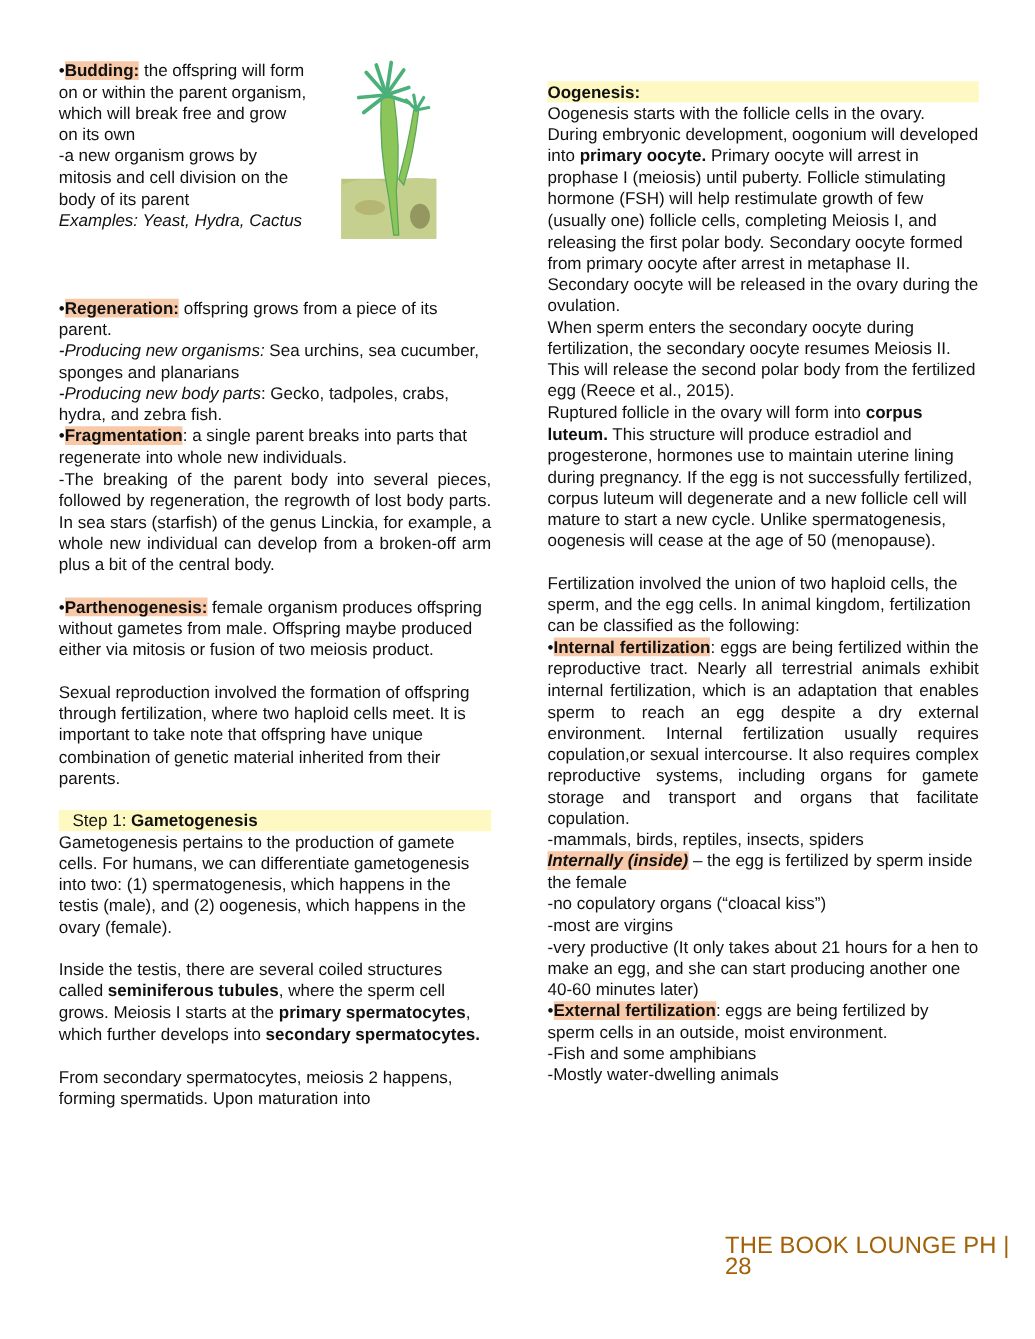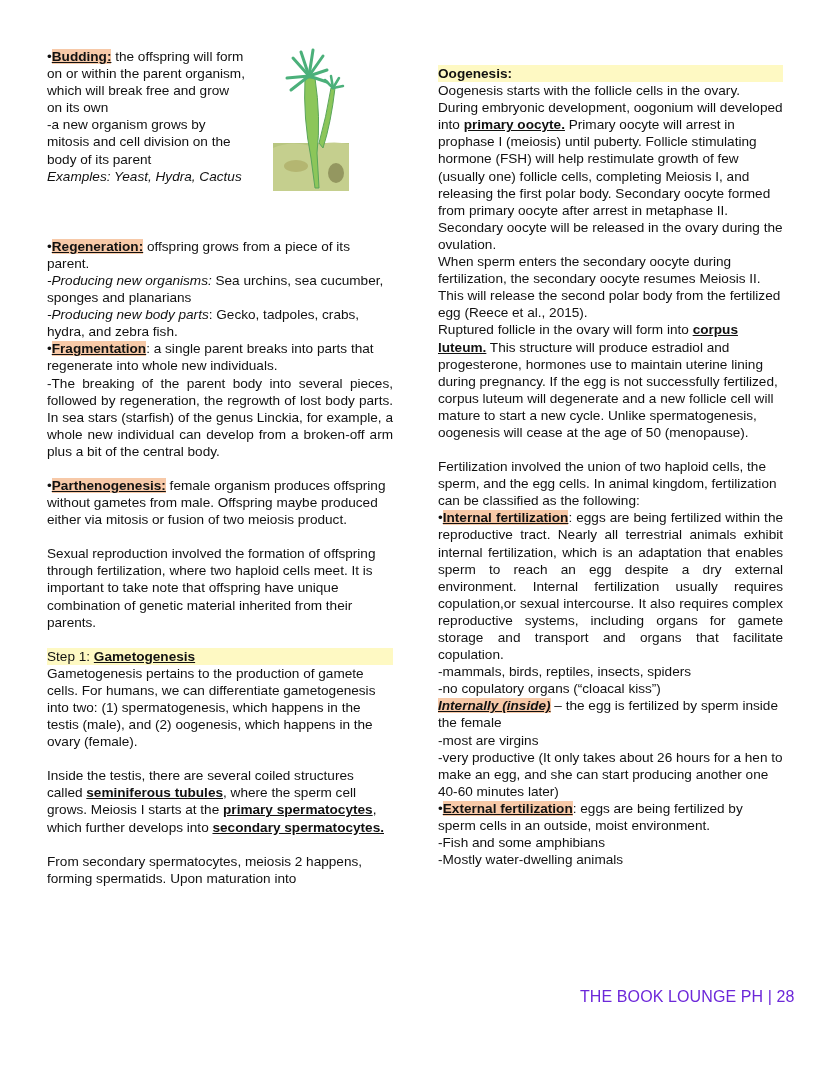--- a/index.html
+++ b/index.html
@@ -9,29 +9,29 @@
       font-size: 13.6px; line-height: 17.1px;
     }
     .col { position: absolute; top: 48px; }
     .col-left { left: 47px; width: 346px; }
     .col-right { left: 438px; width: 345px; }
     p { margin: 0; }
     .gap { height: 17px; }
     .hl { background: #f7c9a8; }
     .bar { background: #fef9c3; display: block; font-weight: bold; }
     .bar.center { text-align: center; }
-    .bar-plain { font-weight: normal; }
-    b { font-weight: bold; text-decoration: underline; }
+    .bar-plain { font-weight: normal; padding-left: 11px; }
+    b { font-weight: bold; }
     i { font-style: italic; }
     .justify { text-align: justify; }
     .budding-text { width: 200px; }
     .hydra { position: absolute; left: 224px; top: 0px; width: 100px; height: 150px; }
     .footer {
-      position: absolute; left: 580px; top: 988px; font-size: 16px;
-      letter-spacing: 0.1px; color: #6d28d9;
+      position: absolute; left: 580px; top: 988px; font-size: 19px;
+      letter-spacing: 0.1px; color: #a16207;
     }
   </style>
 </head>
 <body>
 
 <div class="col col-left">
   <div style="position:relative;">
     <div class="budding-text">
       <p>•<b class="hl">Budding:</b><span> the offspring will form on or within the parent organism, which will break free and grow on its own</span></p>
       <p>-a new organism grows by mitosis and cell division on the body of its parent</p>
@@ -110,24 +110,24 @@
     <p>When sperm enters the secondary oocyte during fertilization, the secondary oocyte resumes Meiosis II. This will release the second polar body from the fertilized egg (Reece et al., 2015).</p>
     <p><span>Ruptured follicle in the ovary will form into </span><b>corpus luteum.</b><span> This structure will produce estradiol and progesterone, hormones use to maintain uterine lining during pregnancy. If the egg is not successfully fertilized, corpus luteum will degenerate and a new follicle cell will mature to start a new cycle. Unlike spermatogenesis, oogenesis will cease at the age of 50 (menopause).</span></p>
   </div>
 
   <div class="gap"></div>
 
   <div>
     <p>Fertilization involved the union of two haploid cells, the sperm, and the egg cells. In animal kingdom, fertilization can be classified as the following:</p>
     <p class="justify">•<b class="hl">Internal fertilization</b><span>: eggs are being fertilized within the reproductive tract. Nearly all terrestrial animals exhibit internal fertilization, which is an adaptation that enables sperm to reach an egg despite a dry external environment. Internal fertilization usually requires copulation,or sexual intercourse. It also requires complex reproductive systems, including organs for gamete storage and transport and organs that facilitate copulation.</span></p>
     <p>-mammals, birds, reptiles, insects, spiders</p>
+    <p><b><i class="hl">Internally (inside)</i></b><span> – the egg is fertilized by sperm inside the female</span></p>
     <p>-no copulatory organs (“cloacal kiss”)</p>
-    <p><b><i class="hl">Internally (inside)</i></b><span> – the egg is fertilized by sperm inside the female</span></p>
     <p>-most are virgins</p>
-    <p>-very productive (It only takes about 26 hours for a hen to make an egg, and she can start producing another one 40-60 minutes later)</p>
+    <p>-very productive (It only takes about 21 hours for a hen to make an egg, and she can start producing another one 40-60 minutes later)</p>
     <p>•<b class="hl">External fertilization</b><span>: eggs are being fertilized by sperm cells in an outside, moist environment.</span></p>
     <p>-Fish and some amphibians</p>
     <p>-Mostly water-dwelling animals</p>
   </div>
 </div>
 
 <div class="footer">
   <span>THE BOOK LOUNGE PH</span><span> | </span><span>28</span>
 </div>
 

